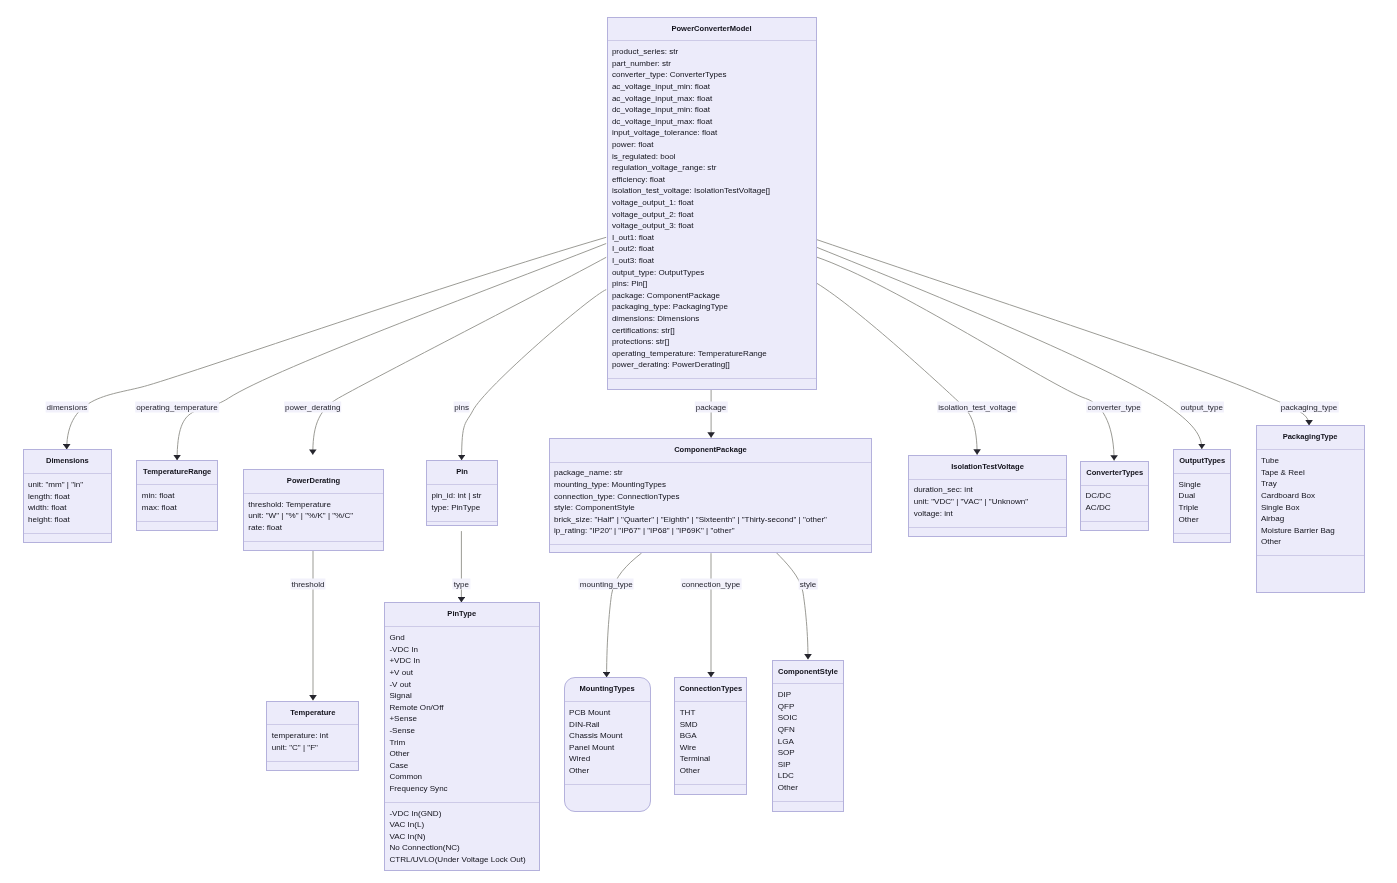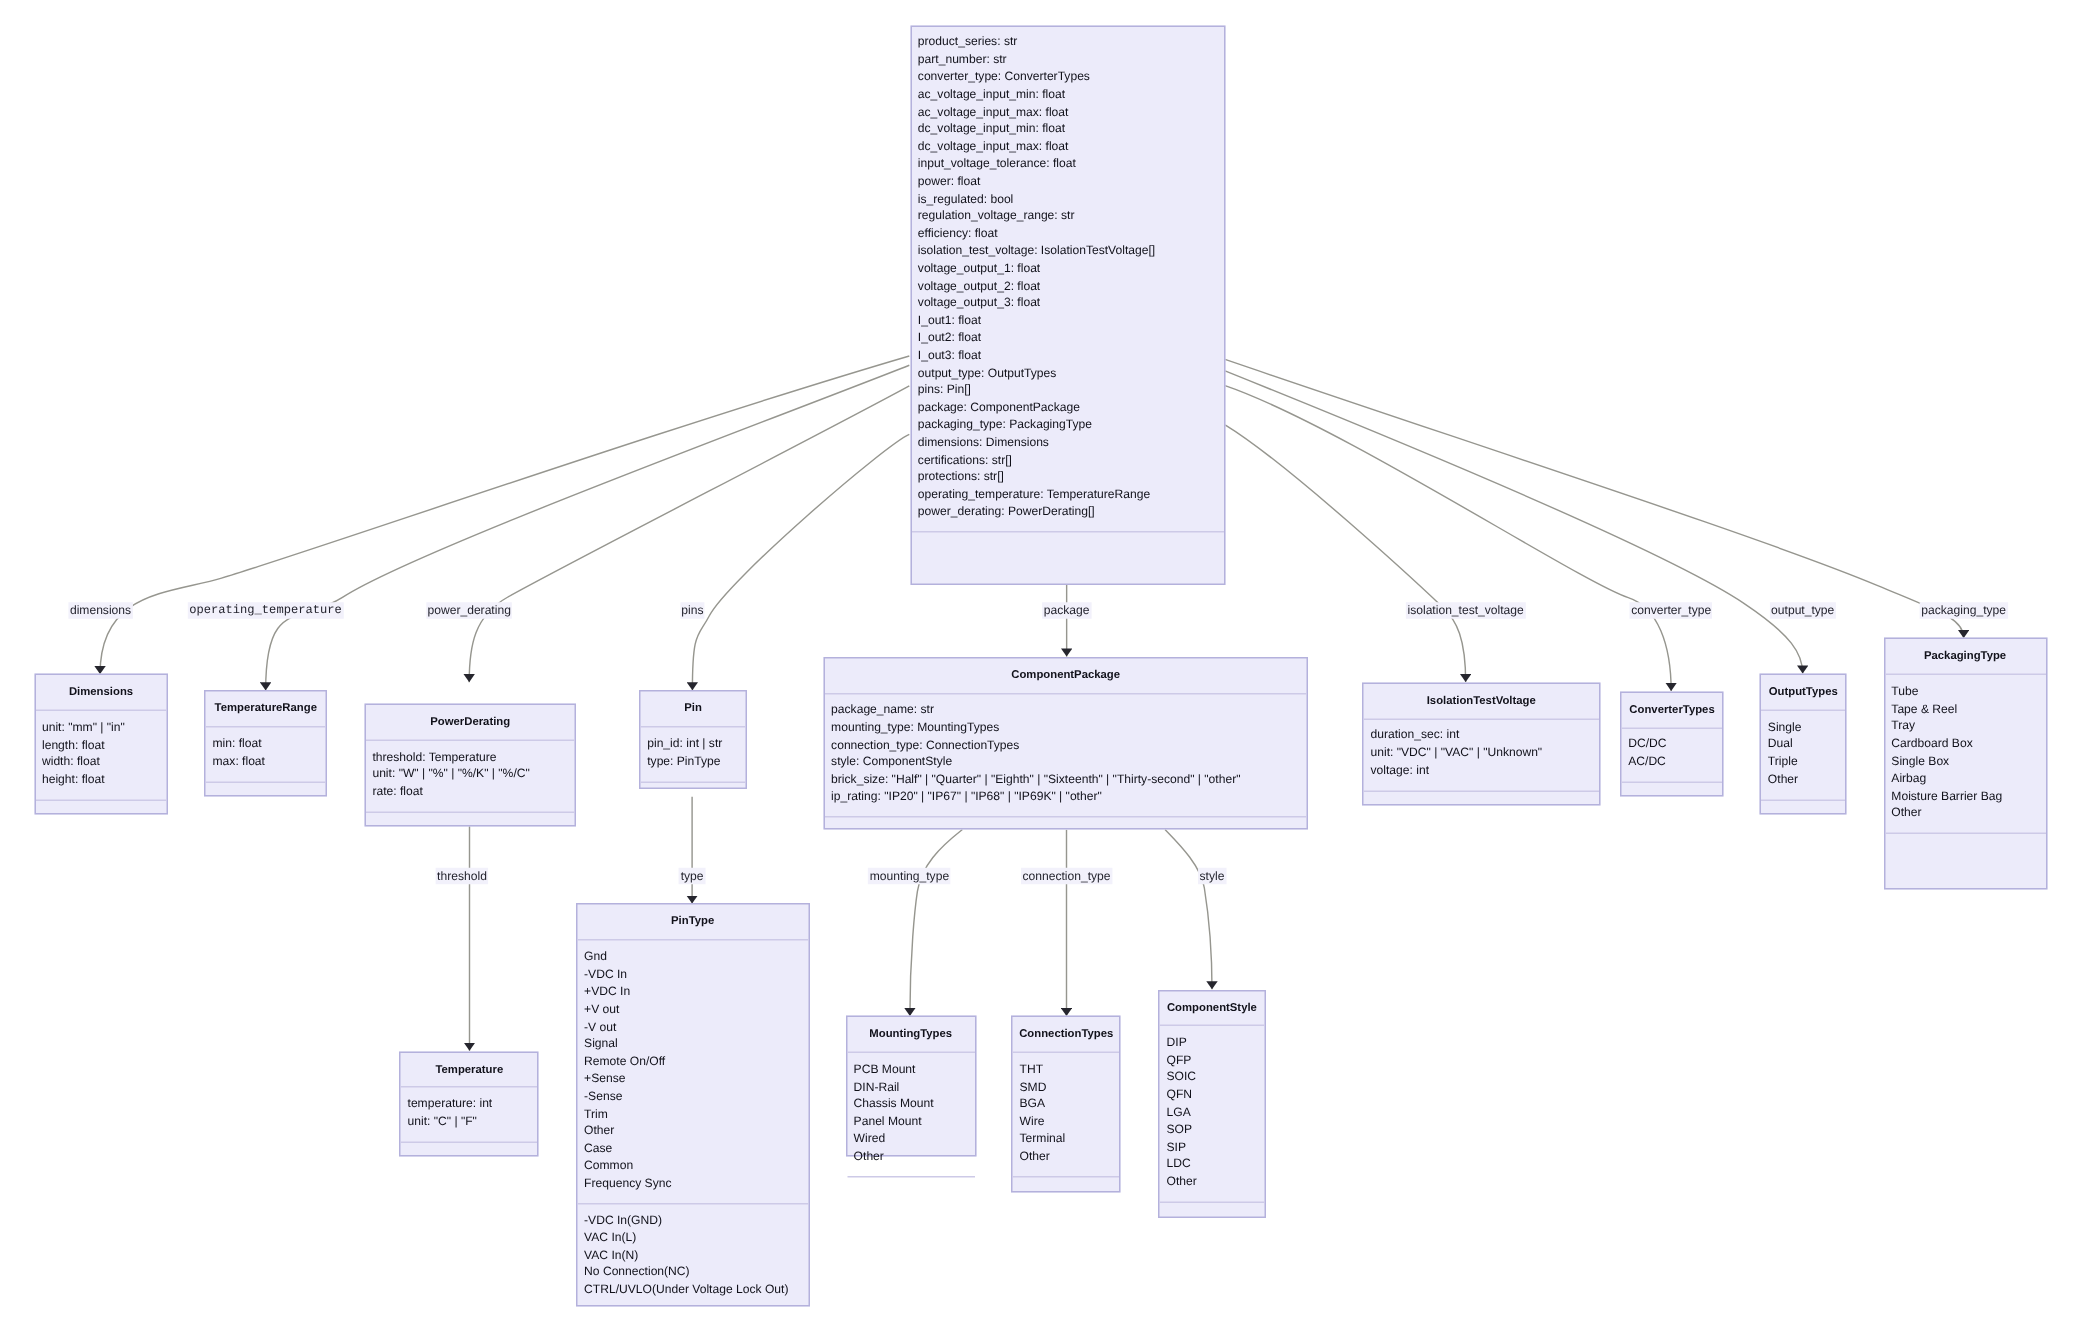--- a/index.html
+++ b/index.html
@@ -42,20 +42,21 @@
       <path class="edge-path" d="M816.7,247.3C937.4,295.8 1109.2,366.4 1162.6,402.2C1194.6,423.6 1201.8,436.0 1201.8,449.0" marker-end="url(#arrowhead)"></path>
       <path class="edge-path" d="M816.7,239.6C986.1,297.5 1178.8,359.8 1251.4,390.2C1295.0,408.5 1309.1,412.5 1309.1,425.4" marker-end="url(#arrowhead)"></path>
       <path class="edge-path" d="M313.0,537.1L313.0,700.5" marker-end="url(#arrowhead)"></path>
       <path class="edge-path" d="M461.4,531.1L461.4,602.4" marker-end="url(#arrowhead)"></path>
       <path class="edge-path" d="M641.6,553.0C626.5,564.9 614.2,577.0 611.6,594.3C610.0,604.7 606.6,636.6 606.6,677.3" marker-end="url(#arrowhead)"></path>
       <path class="edge-path" d="M711.0,553.2L711.0,677.3" marker-end="url(#arrowhead)"></path>
       <path class="edge-path" d="M776.7,553.0C784.7,561.3 800.5,576.5 802.9,592.0C804.4,601.3 808.0,627.1 808.0,659.5" marker-end="url(#arrowhead)"></path>
     </svg>
   <div id="nodes">
       <div class="cls" style="left: 606.5px; top: 16.5px; width: 210px; height: 373px;">
+        <div class="cls-title">PowerConverterModel</div>
         <div class="cls-body">
           <div class="cls-row">product_series: str</div>
           <div class="cls-row">part_number: str</div>
           <div class="cls-row">converter_type: ConverterTypes</div>
           <div class="cls-row">ac_voltage_input_min: float</div>
           <div class="cls-row">ac_voltage_input_max: float</div>
           <div class="cls-row">dc_voltage_input_min: float</div>
           <div class="cls-row">dc_voltage_input_max: float</div>
           <div class="cls-row">input_voltage_tolerance: float</div>
           <div class="cls-row">power: float</div>
@@ -196,21 +197,21 @@
           <div class="cls-row">Frequency Sync</div>
         </div>
         <div class="cls-methods">
           <div class="cls-row">-VDC In(GND)</div>
           <div class="cls-row">VAC In(L)</div>
           <div class="cls-row">VAC In(N)</div>
           <div class="cls-row">No Connection(NC)</div>
           <div class="cls-row">CTRL/UVLO(Under Voltage Lock Out)</div>
         </div>
       </div>
-      <div class="cls" style="left: 563.7px; top: 677.3px; width: 86.9px; height: 94px;">
+      <div class="cls" style="left: 563.7px; top: 677.3px; width: 86.9px; height: 135px; border-radius: 11px;">
         <div class="cls-title">MountingTypes</div>
         <div class="cls-body">
           <div class="cls-row">PCB Mount</div>
           <div class="cls-row">DIN-Rail</div>
           <div class="cls-row">Chassis Mount</div>
           <div class="cls-row">Panel Mount</div>
           <div class="cls-row">Wired</div>
           <div class="cls-row">Other</div>
         </div>
         <div class="cls-methods"></div>
@@ -238,21 +239,21 @@
           <div class="cls-row">SOP</div>
           <div class="cls-row">SIP</div>
           <div class="cls-row">LDC</div>
           <div class="cls-row">Other</div>
         </div>
         <div class="cls-methods"></div>
       </div>
     </div>
   <div id="labels">
       <div class="elabel" style="left: 67px; top: 407px;">dimensions</div>
-      <div class="elabel" style="left: 177px; top: 407px; font-family: Liberation Mono, monospace;">operating_temperature</div>
+      <div class="elabel" style="left: 177px; top: 407px;">operating_temperature</div>
       <div class="elabel" style="left: 312.8px; top: 407px;">power_derating</div>
       <div class="elabel" style="left: 461.6px; top: 407px;">pins</div>
       <div class="elabel" style="left: 711.1px; top: 407px;">package</div>
       <div class="elabel" style="left: 977.1px; top: 407px;">isolation_test_voltage</div>
       <div class="elabel" style="left: 1114.1px; top: 407px;">converter_type</div>
       <div class="elabel" style="left: 1201.8px; top: 407px;">output_type</div>
       <div class="elabel" style="left: 1309.1px; top: 407px; text-align: right;">packaging_type</div>
       <div class="elabel" style="left: 308px; top: 584.2px;">threshold</div>
       <div class="elabel" style="left: 461.4px; top: 584.2px;">type</div>
       <div class="elabel" style="left: 606.3px; top: 584.2px;">mounting_type</div>

